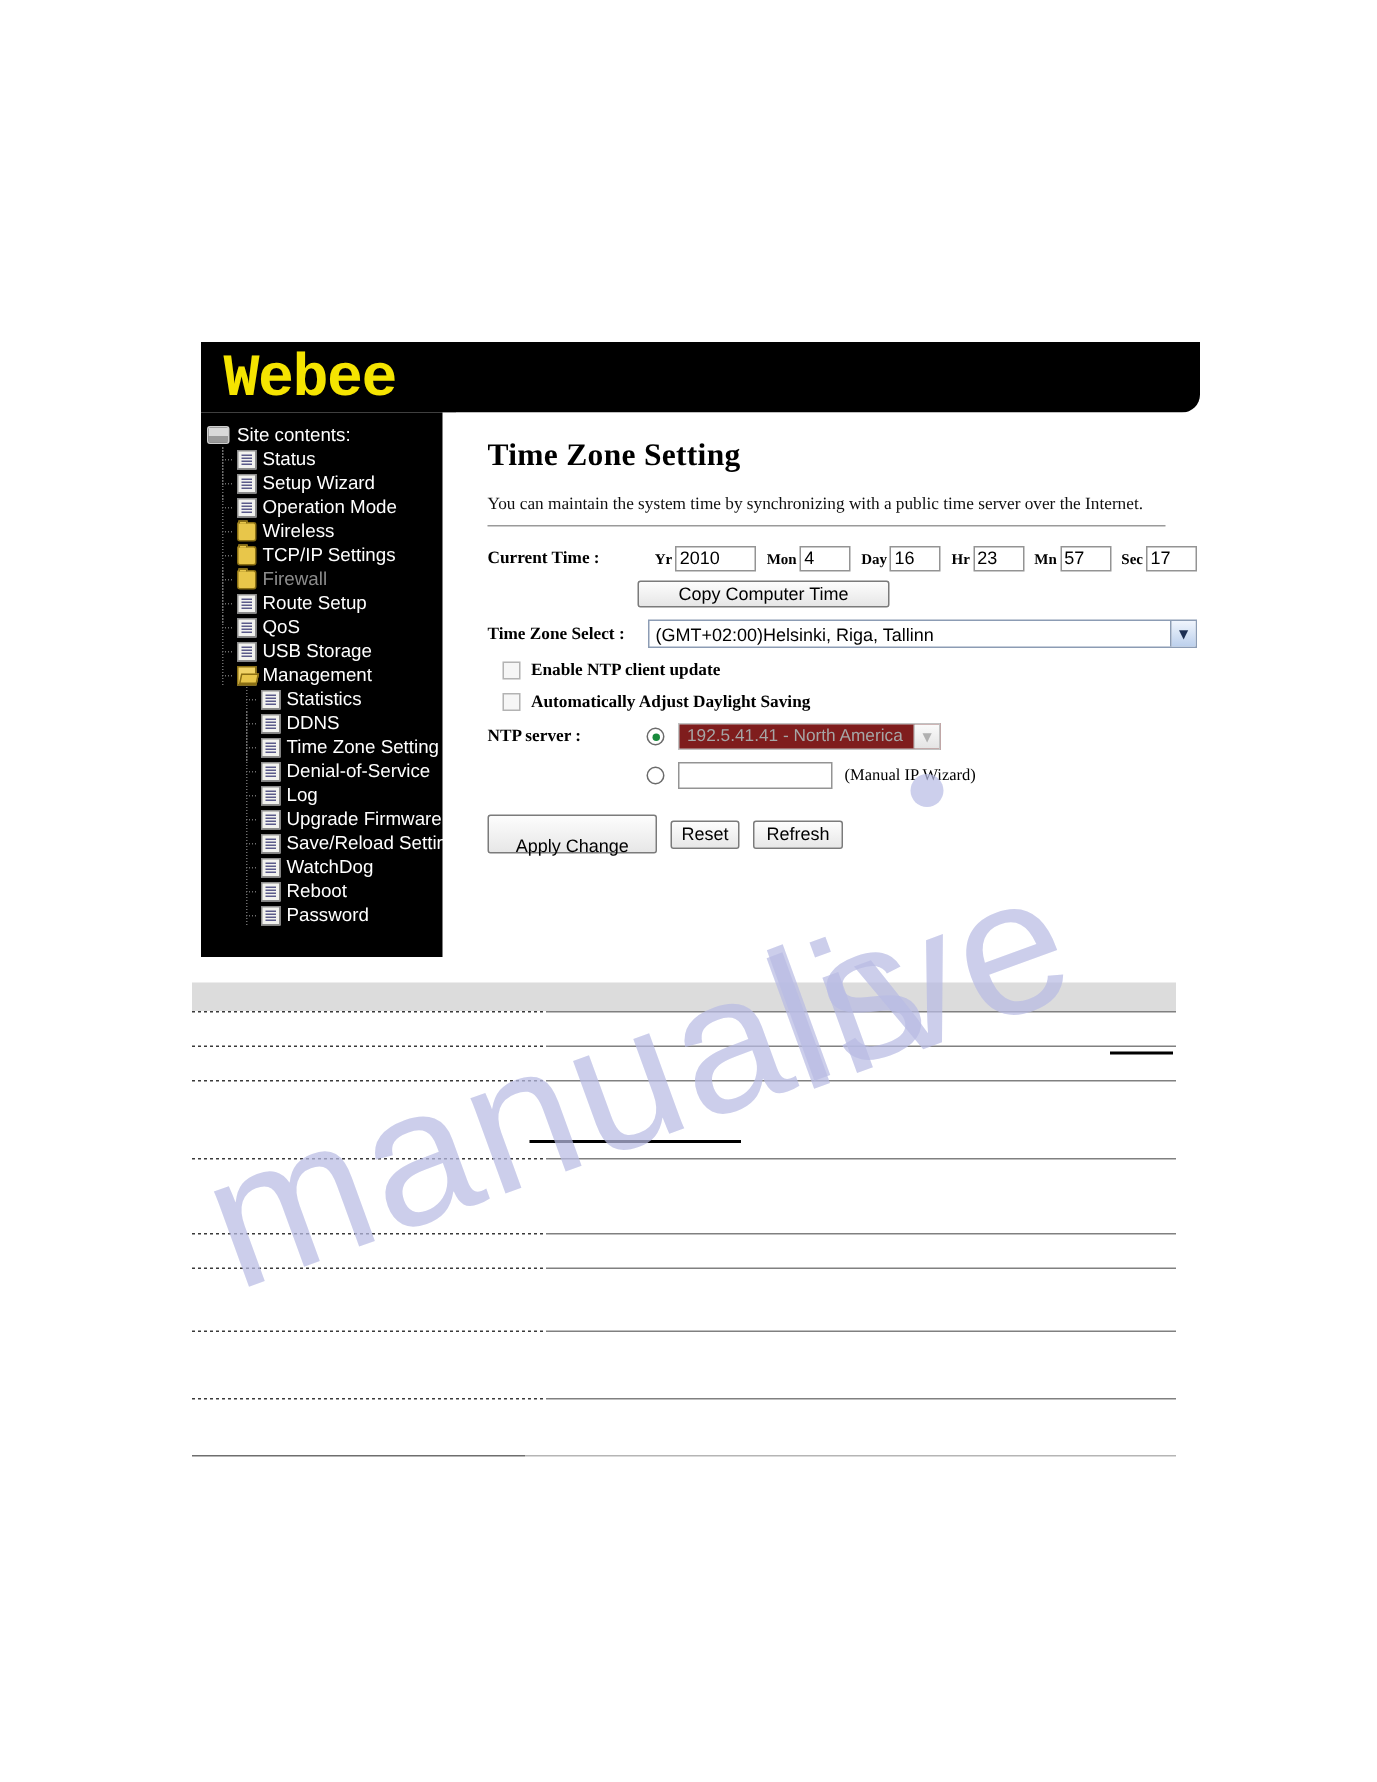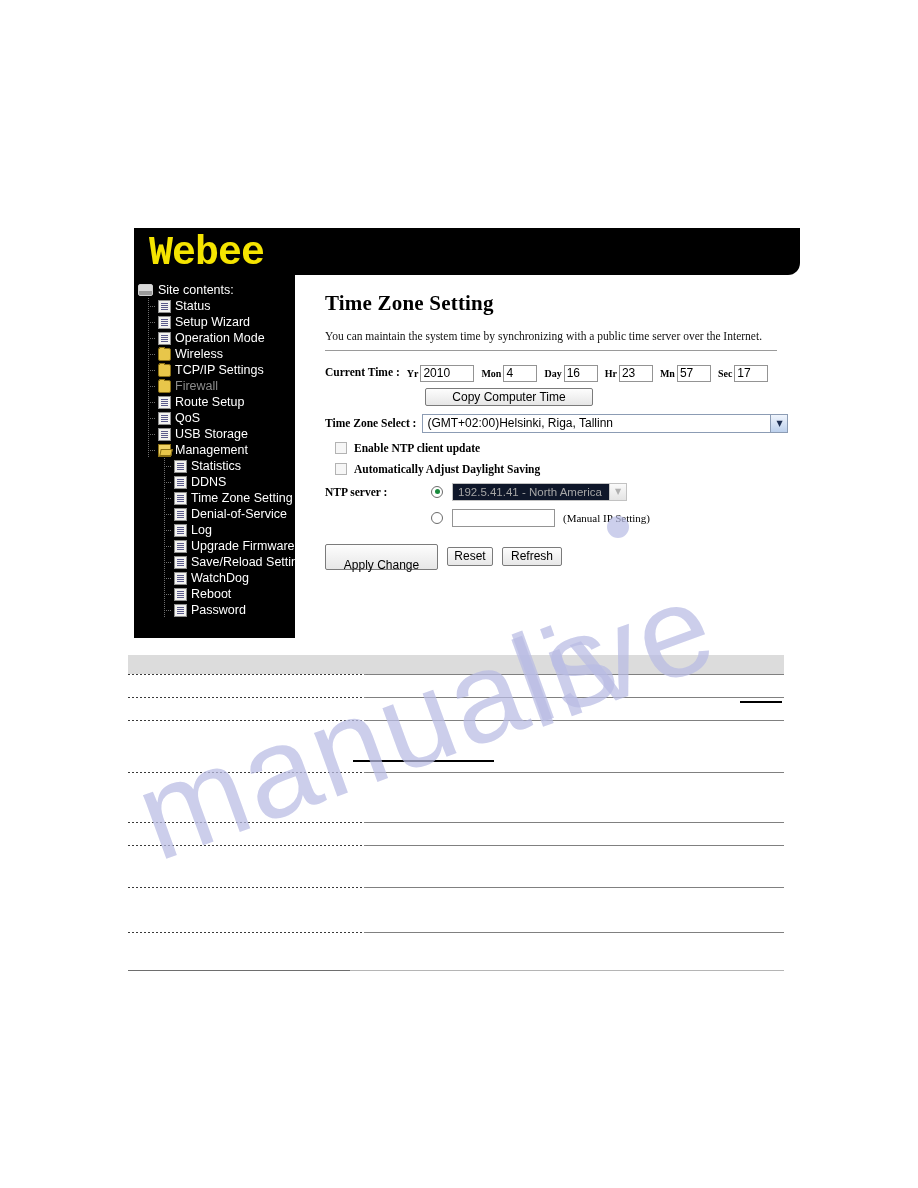--- a/index.html
+++ b/index.html
@@ -235,20 +235,21 @@
     margin-top: 7px;
     width: 452px;
     height: 1px;
     background: #9a9a9a;
   }
 
   .form-row {
     display: flex;
     align-items: center;
     margin-top: 12px;
+    justify-content: space-between;
   }
   .fld-label {
     font-family: "Liberation Serif", serif;
     font-size: 11.5px;
     font-weight: 700;
     color: #000;
     white-space: nowrap;
   }
   .unit-label {
     font-family: "Liberation Serif", serif;
@@ -367,21 +368,21 @@
     position: absolute;
     left: 0; top: 3px;
     font-family: "Liberation Serif", serif;
     font-size: 11.5px;
     font-weight: 700;
   }
   #ntp-select {
     width: 175px;
     height: 18px;
     border: 1px solid #c2c2c2;
-    background: #0f172a;
+    background: #7f1d1d;
     box-sizing: border-box;
     display: flex;
     align-items: center;
     position: relative;
     font-family: "Liberation Sans", sans-serif;
     font-size: 11.5px;
     color: #a6a6a6;
     padding-left: 5px;
   }
   #ntp-select .sel-arrow {
@@ -625,21 +626,21 @@
         <span class="radio on"></span>
         <div id="ntp-select">
           <span>192.5.41.41 - North America</span>
           <span class="sel-arrow">▼</span>
         </div>
       </div>
 
       <div class="radio-row" id="manual-row">
         <span class="radio"></span>
         <input id="manual-ip" type="text" value="" style="">
-        <span id="manual-note">(Manual IP Setting)</span>
+        <span id="manual-note">(Manual IP Wizard)</span>
       </div>
     </div>
 
     <div id="btn-row">
       <button id="apply-btn" class="act-btn">Apply Change</button>
       <button id="reset-btn" class="act-btn">Reset</button>
       <button id="refresh-btn" class="act-btn">Refresh</button>
     </div>
   </div>
 </div>

